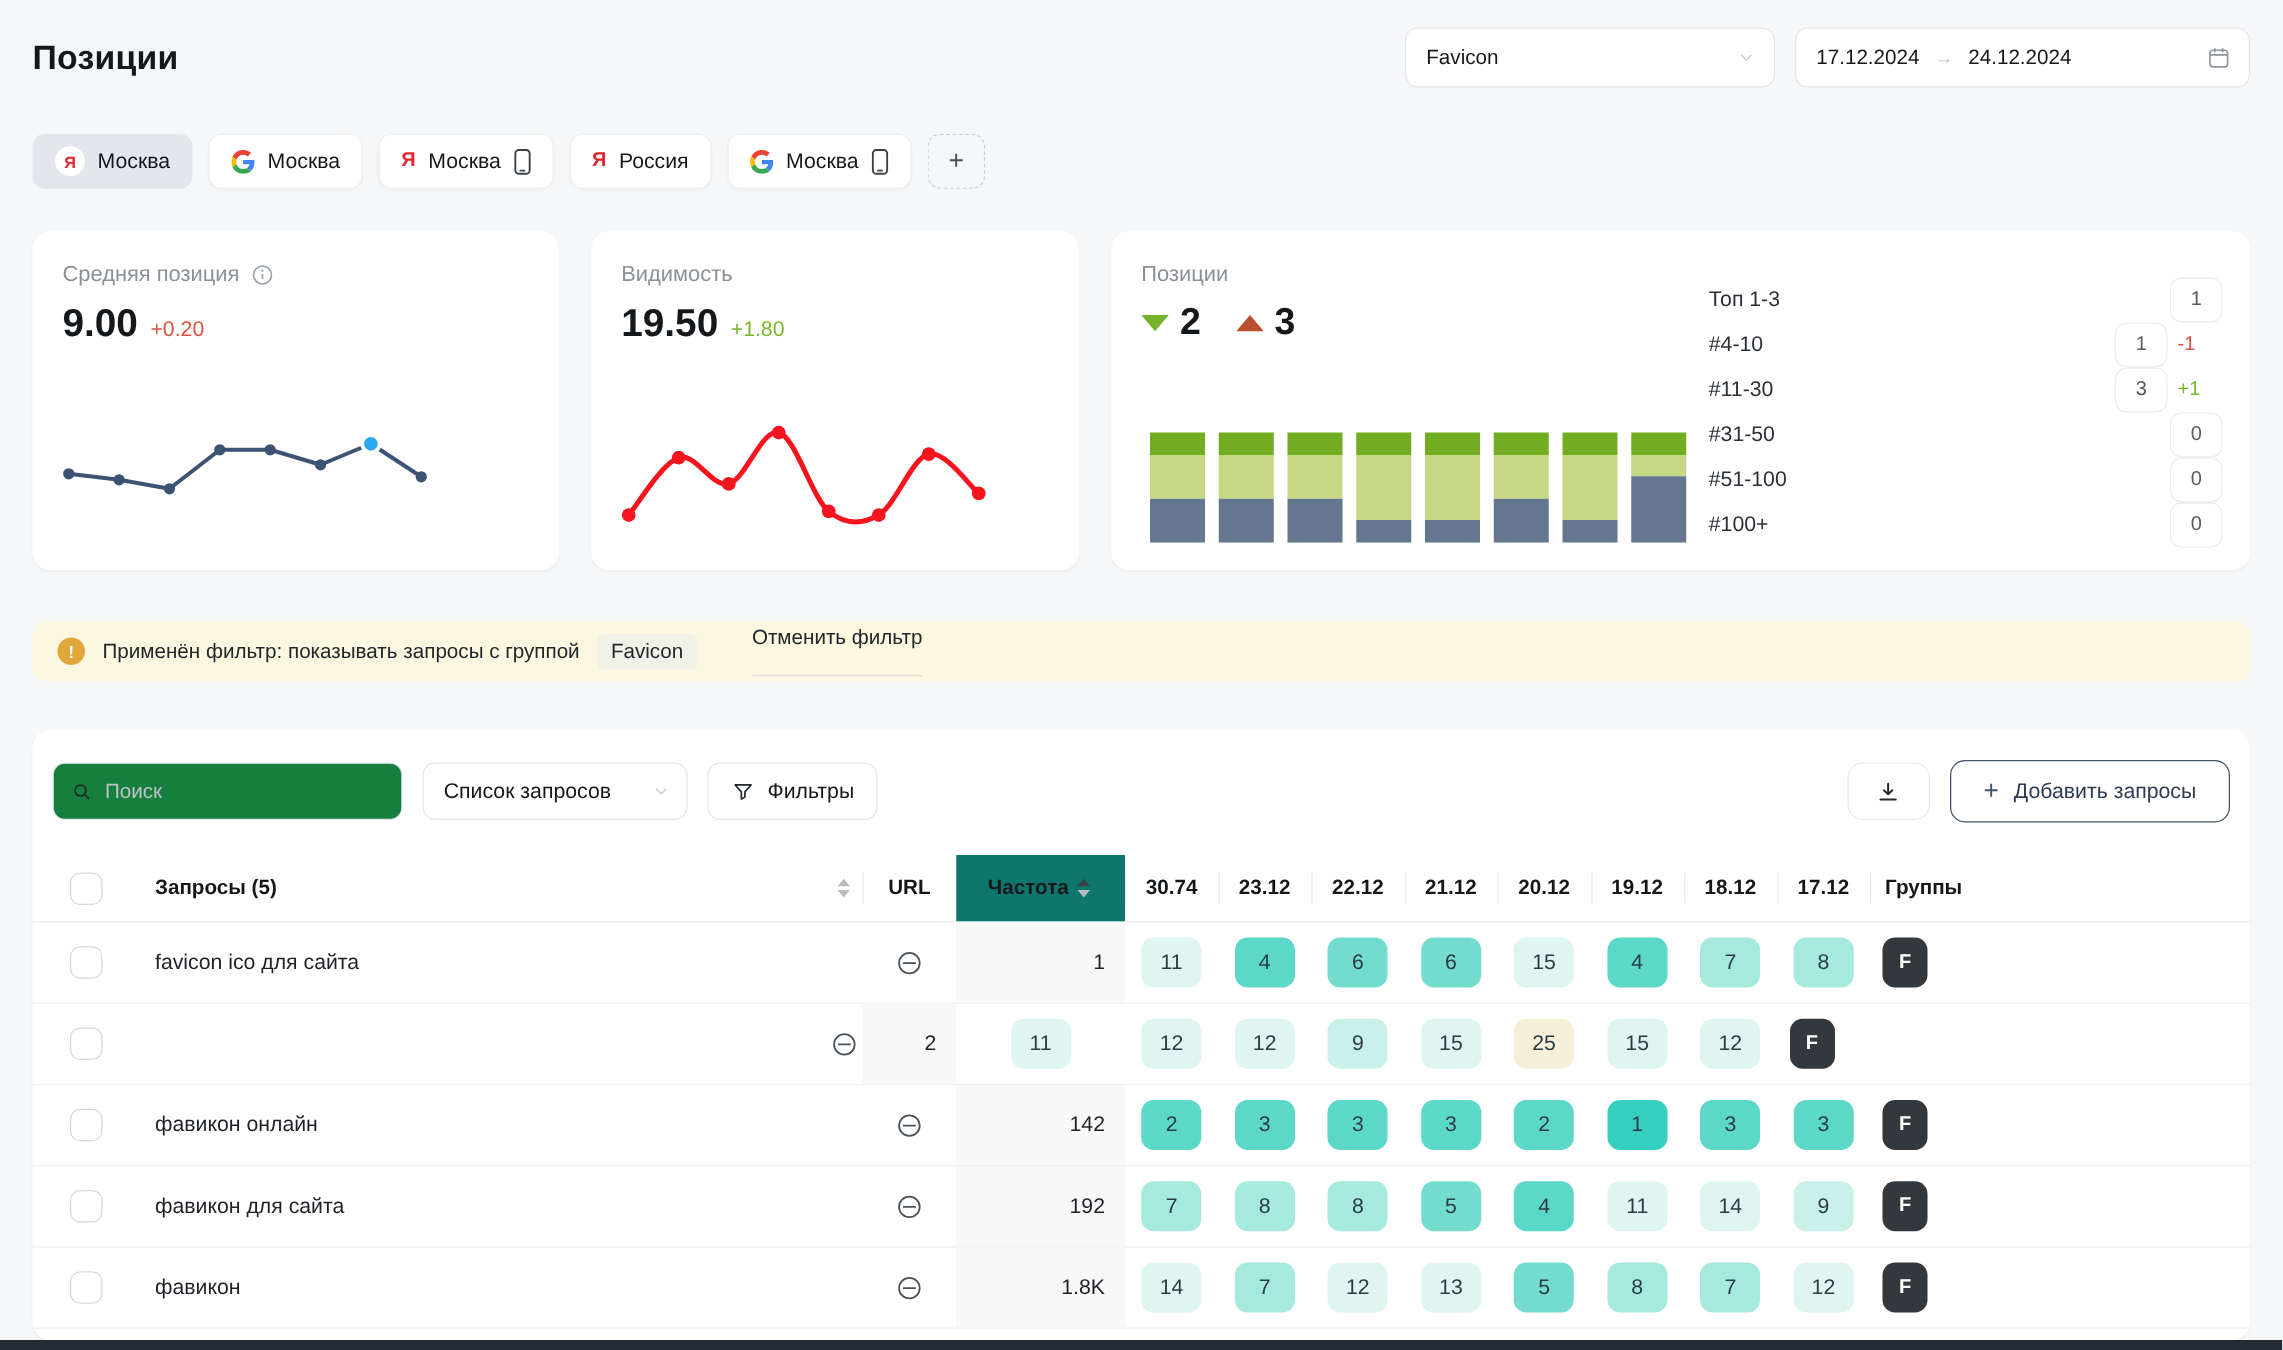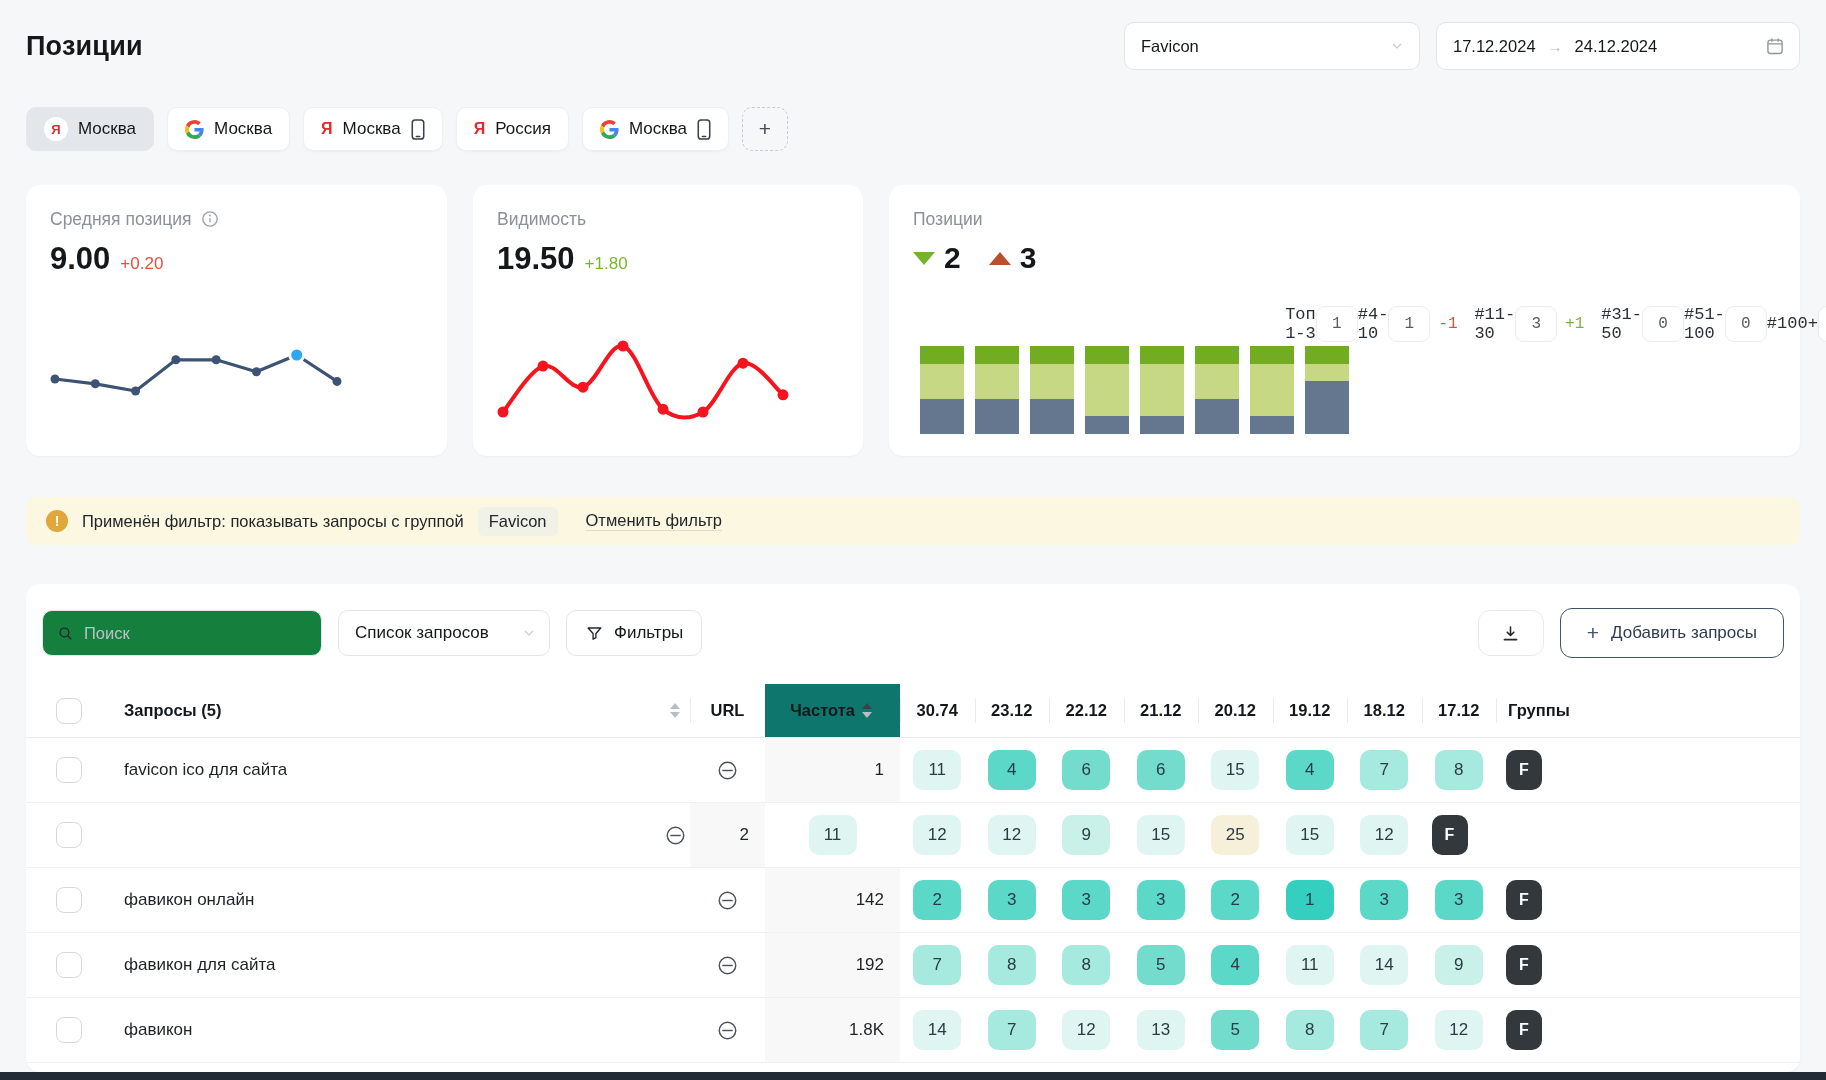--- a/index.html
+++ b/index.html
@@ -25,47 +25,47 @@
   .tab.active { background:#e3e7ec; border-color:#e3e7ec; box-shadow:none; }
   .yicon { color:#e8252b; font-weight:700; font-size:16px; line-height:1; }
   .tab.active .yicon { background:#fff; width:24px; height:24px; border-radius:50%; display:flex; align-items:center; justify-content:center; font-size:13px; }
   .plus-tab { width:46px; height:44px; border:1.5px dashed #c7ccd3; border-radius:10px; background:transparent;
     color:#454c54; font-size:21px; display:flex; align-items:center; justify-content:center; cursor:pointer; }
 
   
   .cards { position:absolute; top:185px; left:26px; right:26px; height:271px; display:flex; gap:26px; }
   .card { background:#fff; border-radius:14px; position:relative; box-shadow:0 1px 2px rgba(16,24,40,.04); }
   .card-avg { width:421px; } .card-vis { width:390px; } .card-pos { flex:1; }
-  .card-head { position:absolute; top:24px; left:24px; display:flex; gap:8px; align-items:flex-start; font-size:17.5px; color:#8b9197; }
+  .card-head { position:absolute; top:24px; left:24px; display:flex; gap:8px; align-items:flex-end; font-size:17.5px; color:#8b9197; }
   .card-valrow { position:absolute; top:56px; left:24px; display:flex; align-items:baseline; gap:10px; }
   .card-value { font-size:31px; font-weight:700; color:#15181b;text-align:right; }
   .card-delta { font-size:17px; font-weight:400; }
   .spark { position:absolute; left:20px; right:20px; }
   .spark-avg { bottom:56px; height:54px; }
   .spark-vis { bottom:34px; height:86px; }
   .updown { position:absolute; top:56px; left:24px; display:flex; gap:28px; align-items:center; }
   .ud { display:flex; align-items:center; gap:9px; font-size:30px; font-weight:700; }
   .tri-down { width:0; height:0; border-left:11px solid transparent; border-right:11px solid transparent; border-top:13px solid #76b22a; }
   .tri-up   { width:0; height:0; border-left:11px solid transparent; border-right:11px solid transparent; border-bottom:13px solid #b8502f; }
   .bars { position:absolute; left:31px; bottom:22px; width:429px; height:88px; display:flex; gap:11px; align-items:stretch; }
   .bar { width:44px; display:flex; flex-direction:column; }
   .bar div { width:100%; }
-  .legend { position:absolute; top:24px; bottom:18px; left:478px; right:22px; display:flex; justify-content:center;font-family:Liberation Mono, monospace; }
+  .legend { position:absolute; top:24px; bottom:18px; left:478px; right:22px; display:flex; flex-direction:column; justify-content:flex-end; }
   .lrow { display:flex; align-items:center; }
   .llabel { flex:1; font-size:17px; color:#2a2f35; }
   .lbox { width:42px; height:36px; border:1px solid #ececee; border-radius:9px; display:flex; align-items:center; justify-content:center; font-size:16px; color:#565c63; background:#fff; }
   .ldelta { width:44px; padding-left:8px; font-size:16px; }
 
   
   .banner { position:absolute; top:497px; left:26px; right:26px; height:48px; background:#fbf7e1; border-radius:10px;
     display:flex; align-items:center; padding:0 20px; gap:14px; font-size:16.5px; color:#23272c; }
   .excl { width:22px; height:22px; border-radius:50%; background:#e1a73b; color:#fff; font-weight:700; font-size:14px;
     display:flex; align-items:center; justify-content:center; flex:0 0 auto; }
   .banner-badge { background:#f0f1e7; border-radius:6px; padding:5px 11px; }
-  .banner-action { margin-left:14px; border-bottom:1px solid #dddcd2; padding-bottom:0; cursor:pointer; }
+  .banner-action { margin-left:30px; border-bottom:1px solid #dddcd2; padding-bottom:20px; cursor:pointer; }
 
   
   .tablecard { position:absolute; top:584px; left:26px; right:26px; height:488px; background:#fff; border-radius:14px;
     box-shadow:0 1px 2px rgba(16,24,40,.04); overflow:hidden; }
   .toolbar { position:absolute; top:24px; left:16px; right:16px; display:flex; gap:16px; align-items:center; }
   .searchbox { width:280px; height:46px; border:1px solid #e3e5e8; border-radius:10px; display:flex; align-items:center; gap:10px; padding:0 14px; background:#15803d; }
   .searchbox input { border:none; outline:none; font-size:16.5px; width:100%; font-family:"Liberation Sans", sans-serif; color:#15181b; background:transparent; }
   .searchbox input::placeholder { color:#bcc1c7; }
   .qselect { width:212px; height:46px; border:1px solid #e3e5e8; border-radius:10px; display:flex; align-items:center; justify-content:space-between; padding:0 12px 0 16px; font-size:17px; cursor:pointer; background:#fff; }
   .btn { height:46px; border:1px solid #e3e5e8; border-radius:10px; display:flex; align-items:center; gap:10px; padding:0 18px; font-size:17px; background:#fff; cursor:pointer; color:#15181b; }

